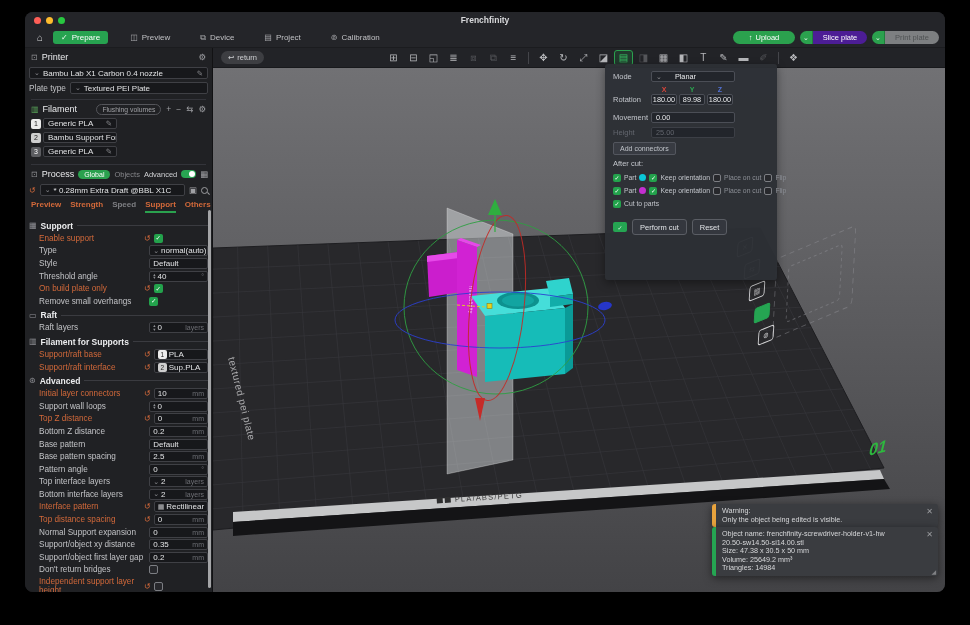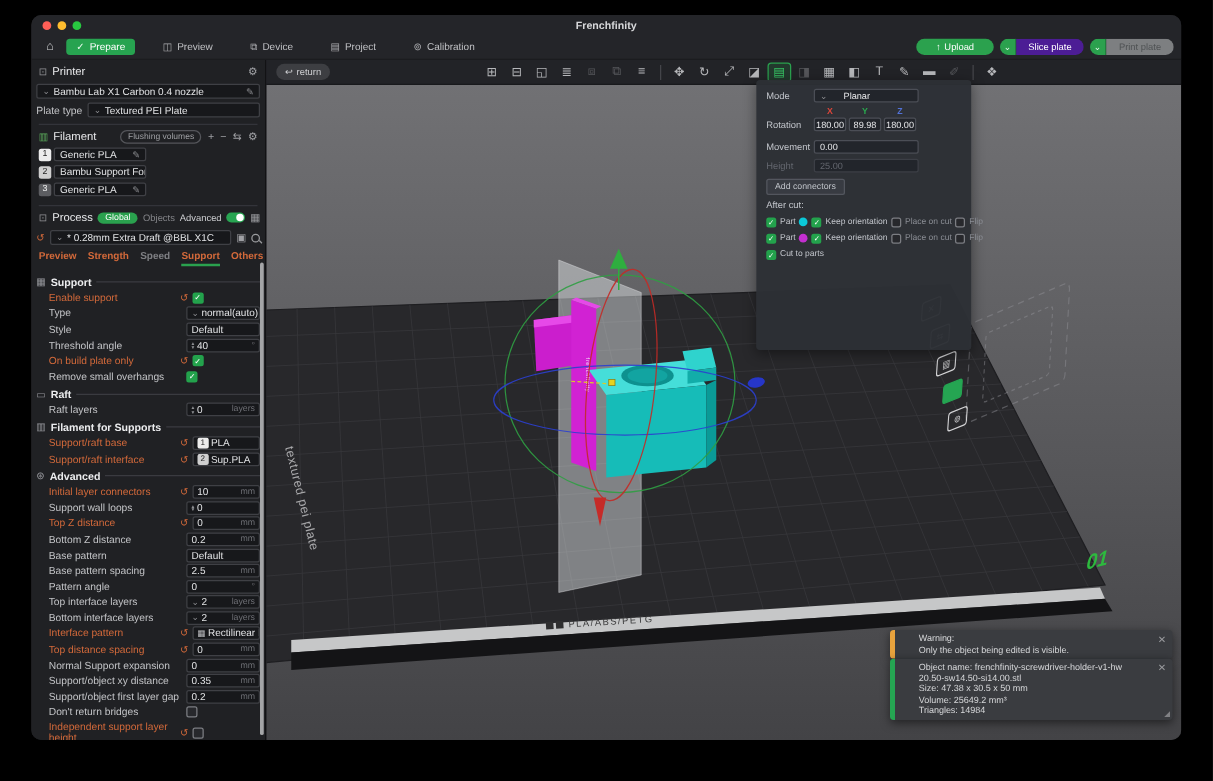--- a/index.html
+++ b/index.html
@@ -110,21 +110,21 @@
   .dot{width:7px;height:7px;border-radius:50%;flex:none}
   .dimtxt{color:#8b8e95}
   .performrow{display:flex;align-items:center;gap:5px;margin-top:9px}
   .cutconfirm{width:14px;height:10px;background:#25a552;border-radius:2px;display:flex;align-items:center;justify-content:center;color:#d7f5e1;font-size:6px}
   .bigbtn{background:#34373e;border:1px solid #5a5d64;border-radius:3px;color:#e0e2e6;font-size:7.5px;padding:2.5px 7px}
   
   .notif{position:absolute;left:499px;width:226px;background:#3a3c40;border-radius:3px;display:flex;overflow:hidden;box-shadow:0 2px 8px rgba(0,0,0,.5)}
   .notif .bar{width:4px;flex:none}
   .notif.warning .bar{background:#e8a33d}
   .notif.info .bar{background:#25a552}
-  .notif .content{padding:3px 19px;font-size:7.2px;line-height:8.6px;color:#d7d8da;flex:1}
+  .notif .content{padding:3px 6px;font-size:7.2px;line-height:8.6px;color:#d7d8da;flex:1}
   .notif .close{color:#9b9c9f;font-size:8px;padding:3px 5px 0 0}
   .notif .resz{position:absolute;right:2px;bottom:1px;color:#808184;font-size:6px}
   .n-warn{top:456px}
   .n-info{top:479px}
 </style>
 </head>
 <body>
 
 <div class="stage">
   <div class="window">
@@ -738,20 +738,25 @@
                 <span class="cb xs off"></span>
                 <span class="dimtxt">Place on cut</span>
                 <span class="cb xs off"></span>
                 <span class="dimtxt">Flip</span>
               </div>
             </div>
           <div class="partrow">
             <span class="cb xs on">✓</span>
             <span>Cut to parts</span>
           </div>
+          <div class="performrow">
+            <span class="cutconfirm">✓</span>
+            <span class="bigbtn">Perform cut</span>
+            <span class="bigbtn">Reset</span>
+          </div>
         </div>
 
         <div>
             <div class="notif warning n-warn">
               <div class="bar"></div>
               <div class="content">
                 <div>Warning:</div>
                 <div>Only the object being edited is visible.</div>
               </div>
               <div class="close">✕</div>

